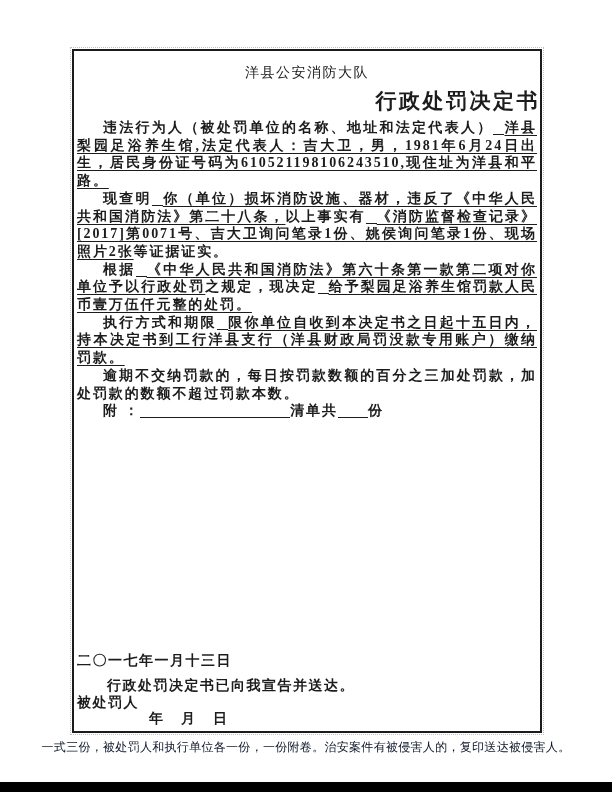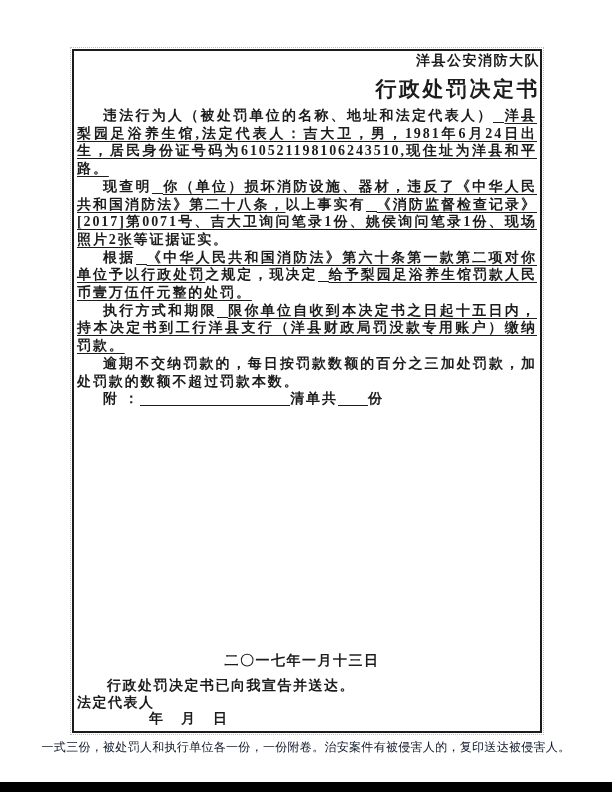--- a/index.html
+++ b/index.html
@@ -21,24 +21,24 @@
     left: 72px;
     top: 49px;
     width: 470px;
     height: 684px;
     border: 2px solid #1b1b1b;
     outline: 1px dotted #c0c0c0;
     outline-offset: 1px;
     background: #ffffff;
   }
   .org {
-    margin-top: 1px;
-    text-align: right;
+    margin-top: 13px;
+    text-align: center;
     font-size: 14px;
-    font-weight: 700;
+    font-weight: 400;
     letter-spacing: 1.5px;
   }
   .title {
     margin-top: 5px;
     text-align: right;
     font-size: 21px;
     font-weight: 700;
     letter-spacing: 2.5px;
   }
   .docno {
@@ -84,21 +84,21 @@
   .bottom-group {
     position: absolute;
     left: 3px;
     right: 3px;
     bottom: 4px;
     font-size: 14px;
     font-weight: 600;
     letter-spacing: 1.5px;
   }
   .sign-date {
-    text-align: center;
+    text-align: left;
     padding-right: 10px;
     margin-bottom: 7px;
   }
   .statement {
     text-indent: 30px;
     line-height: 17px;
   }
   .punished {
     line-height: 17px;
   }
@@ -150,21 +150,21 @@
       <p><span>逾期不交纳罚款的，每日按罚款数额的百分之三加处罚款，加处罚款的数额不超过罚款本数。</span></p>
 
 
       <p><span>附 ：</span><span class="blank blank-long"></span><span>清单共</span><span class="blank blank-short"></span><span>份</span></p>
 
     </div>
 
     <div class="bottom-group">
       <div class="sign-date">二〇一七年一月十三日</div>
       <div class="statement">行政处罚决定书已向我宣告并送达。</div>
-      <div class="punished">法定代表人</div>
+      <div class="punished">被处罚人</div>
       <div class="ymd">年　月　日</div>
     </div>
 
   </div>
 
   <div class="page-note">一式三份，被处罚人和执行单位各一份，一份附卷。治安案件有被侵害人的，复印送达被侵害人。</div>
 
   <div class="bottom-bar"></div>
 
 </div>

